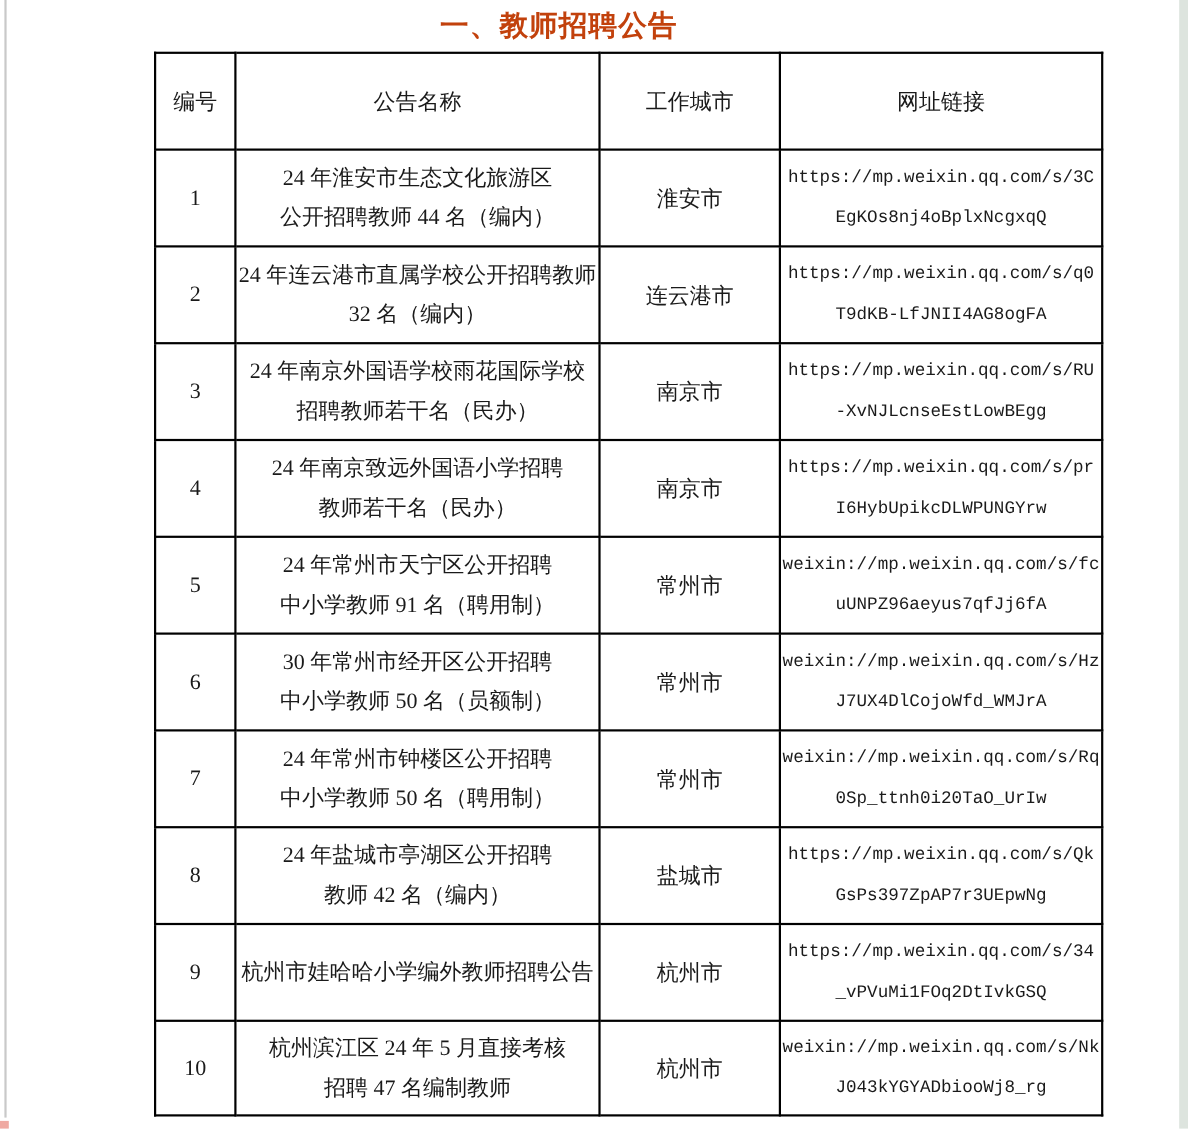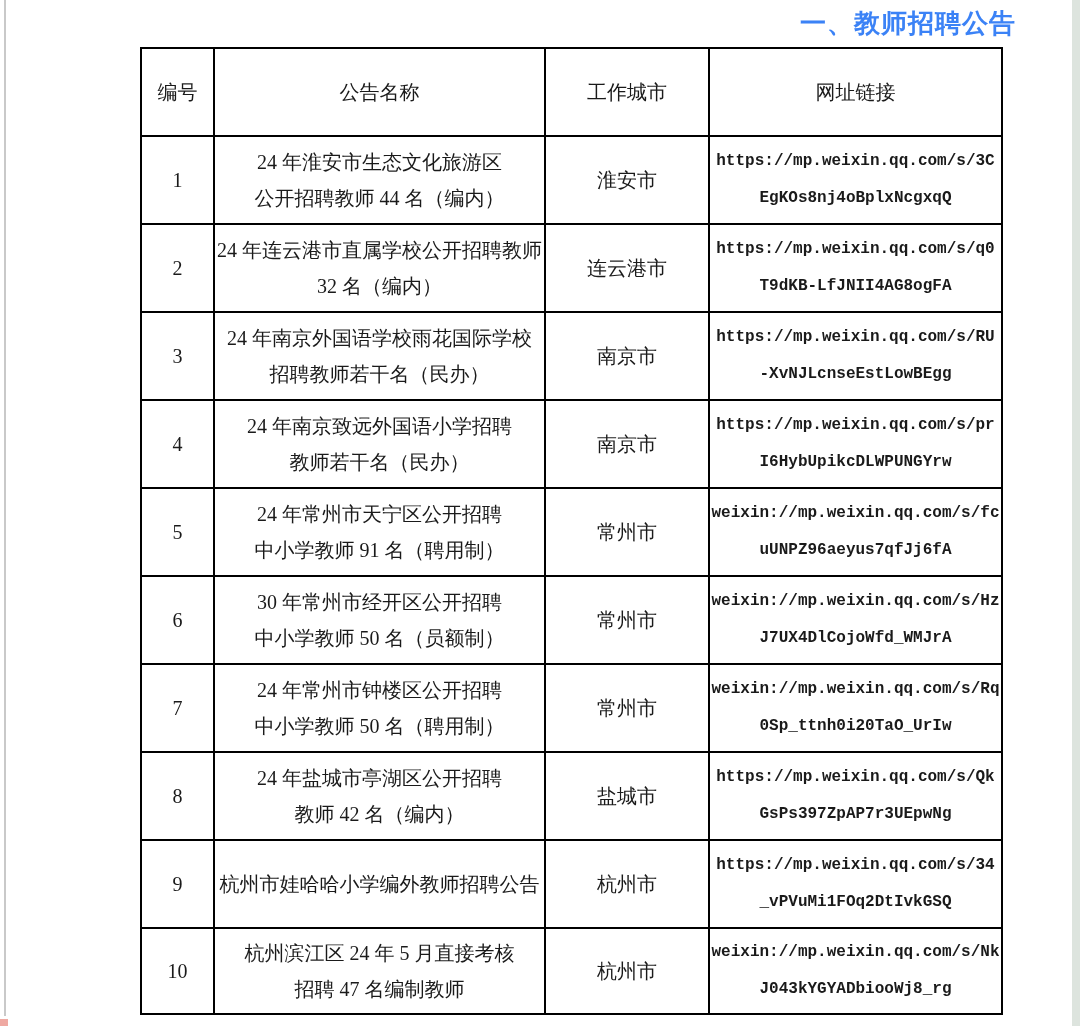--- a/index.html
+++ b/index.html
@@ -4,37 +4,37 @@
 <style>
   html,body{margin:0;padding:0;}
   body{
     width:1080px;height:1026px;background:#ffffff;position:relative;
     font-family:"Liberation Serif","DejaVu Serif",serif;color:#1a1a1a;overflow:hidden;
   }
   .left-edge-line{position:absolute;left:4px;top:0;width:2px;height:1016px;background:#c9c9c9;}
   .right-edge-strip{position:absolute;right:0;top:0;width:8px;height:1026px;background:#dde4de;}
   .corner-mark{position:absolute;left:0;bottom:0;width:8px;height:7px;background:#efa9a2;}
   .doc-title{
-    position:absolute;left:0;top:6px;width:1016px;text-align:right;
-    font-size:26px;font-weight:bold;letter-spacing:1px;color:#3b82f6;
+    position:absolute;left:0;top:6px;width:1016px;text-align:center;
+    font-size:26px;font-weight:bold;letter-spacing:1px;color:#c2410c;
   }
   table.announcement-table{
     position:absolute;left:104px;top:47px;width:861px;
     border-collapse:collapse;table-layout:fixed;margin-left:36px;
   }
   .announcement-table th,.announcement-table td{
     border:2px solid #000;text-align:center;vertical-align:middle;
     font-weight:normal;font-size:20px;padding:0;color:#1a1a1a;
   }
   .announcement-table tr{height:88px;}
   .announcement-table tr.last-row{height:86px;}
   .line{line-height:36px;}
   .url-line{
     font-family:"Liberation Mono","DejaVu Sans Mono",monospace;
-    font-size:16px;line-height:37px;white-space:nowrap;font-weight:bold;
+    font-size:16px;line-height:37px;white-space:nowrap;
   }
 </style>
 </head>
 <body>
 
 <div class="left-edge-line"></div>
 <div class="right-edge-strip"></div>
 <div class="corner-mark"></div>
 
 <div class="doc-title">一、教师招聘公告</div>

